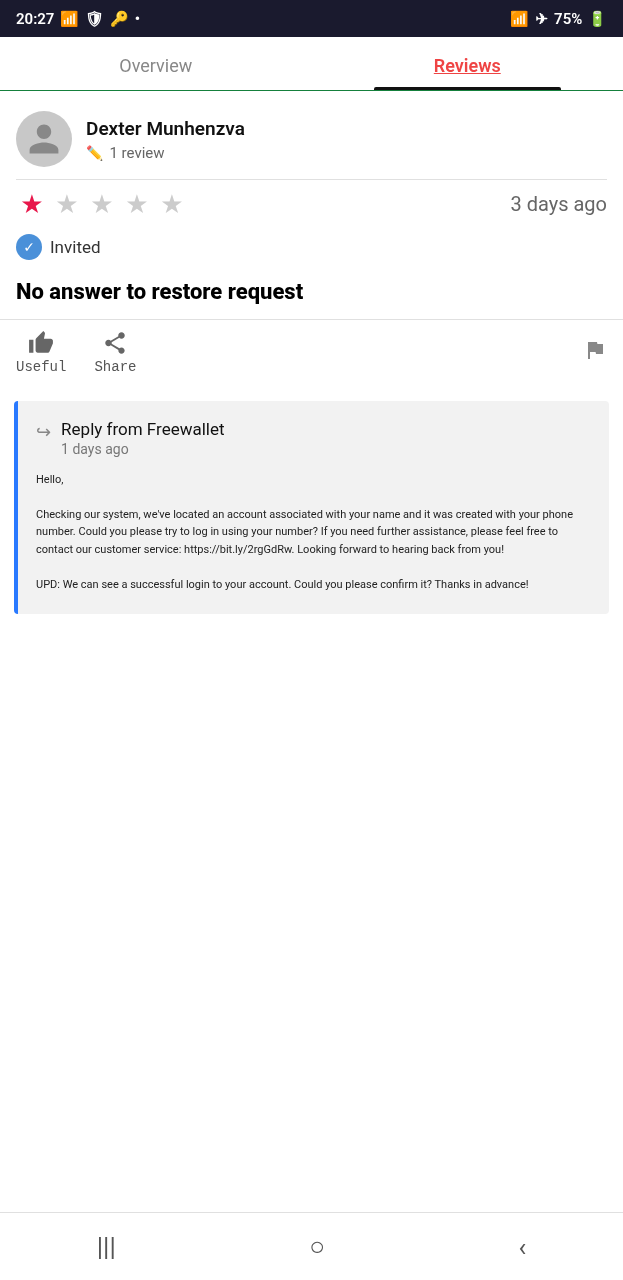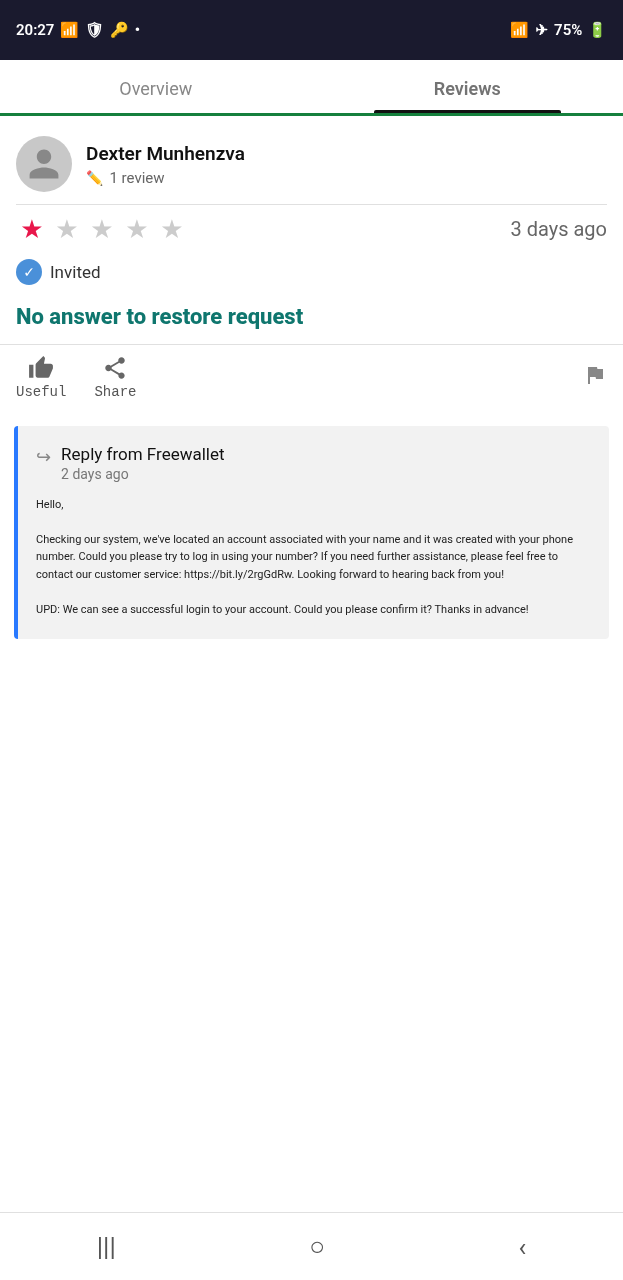--- a/index.html
+++ b/index.html
@@ -13,45 +13,46 @@
     }
 
     
     .status-bar {
       background: #1a1a2e;
       color: #fff;
       display: flex;
       justify-content: space-between;
       align-items: center;
       padding: 0 16px;
-      height: 60px;
+      height: 37px;
       font-size: 15px;
       font-weight: 600;
     }
     .status-left { display: flex; align-items: center; gap: 6px; }
     .status-right { display: flex; align-items: center; gap: 6px; }
 
     
     .nav-tabs {
       display: flex;
-      border-bottom: 3px solid #15803d;
+      border-bottom: 1px solid #15803d;
       background: #fff;
     }
     .nav-tab {
       flex: 1;
       text-align: center;
       padding: 18px 0 14px;
       font-size: 18px;
       color: #888;
       cursor: pointer;
       position: relative;
     }
     .nav-tab.active {
-      color: #737373;
+      color: #ef4444;
       font-weight: 600;
+      text-decoration: underline;
     }
     .nav-tab.active::after {
       content: '';
       position: absolute;
       bottom: 0;
       left: 20%;
       width: 60%;
       height: 3px;
       background: #111;
       border-radius: 2px 2px 0 0;
@@ -125,21 +126,21 @@
       justify-content: center;
       color: #fff;
       font-size: 14px;
       flex-shrink: 0;
     }
 
     
     .review-title {
       font-size: 22px;
       font-weight: 800;
-      color: #0f766e;
+      color: #000000;
       padding: 4px 16px 12px;
       line-height: 1.3;
     }
 
     
     .review-body {
       font-size: 18px;
       color: #222;
       padding: 0 16px 20px;
       line-height: 1.6;
@@ -307,21 +308,21 @@
     </div>
   </div>
 
 </div>
 
 <div class="reply-section">
   <div class="reply-header">
     <span class="reply-arrow">↪</span>
     <div class="reply-meta">
       <div class="reply-from">Reply from Freewallet</div>
-      <div class="reply-time">2 days ago</div>
+      <div class="reply-time">1 days ago</div>
     </div>
   </div>
   <div class="reply-body">
     <span>Hello,</span><br><br>
     <span>Checking our system, we've located an account associated with your name and it was created with your phone number. Could you please try to log in using your number? If you need further assistance, please feel free to contact our customer service: https://bit.ly/2rgGdRw. Looking forward to hearing back from you!</span><br><br>
     <span>UPD: We can see a successful login to your account. Could you please confirm it? Thanks in advance!</span>
   </div>
 </div>
 
 <div class="bottom-nav">

